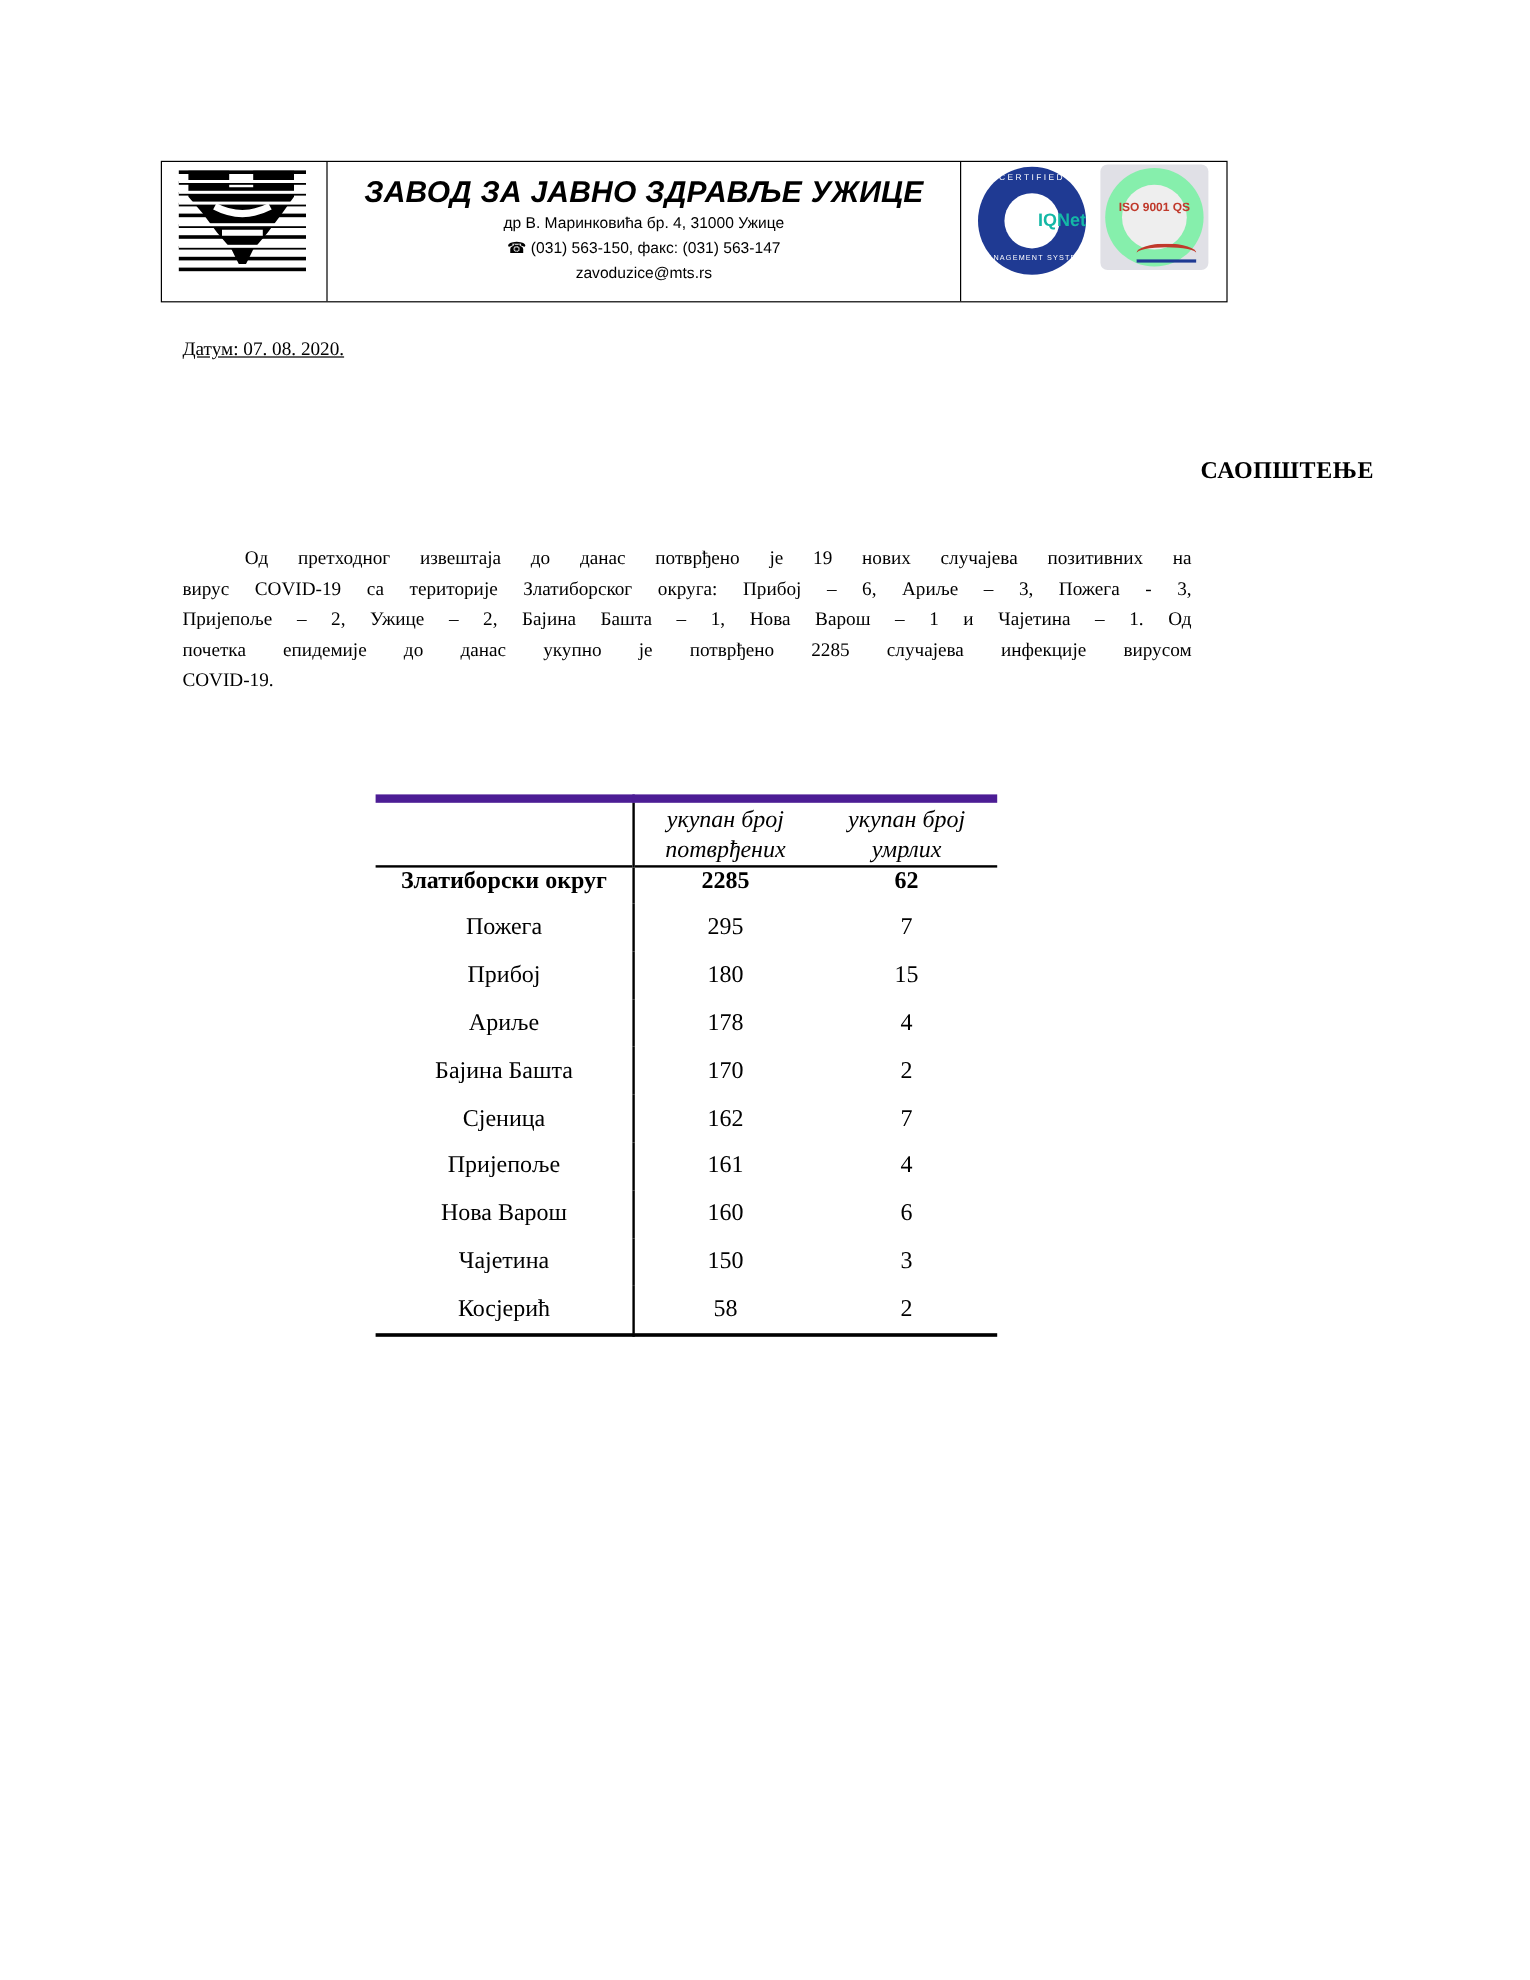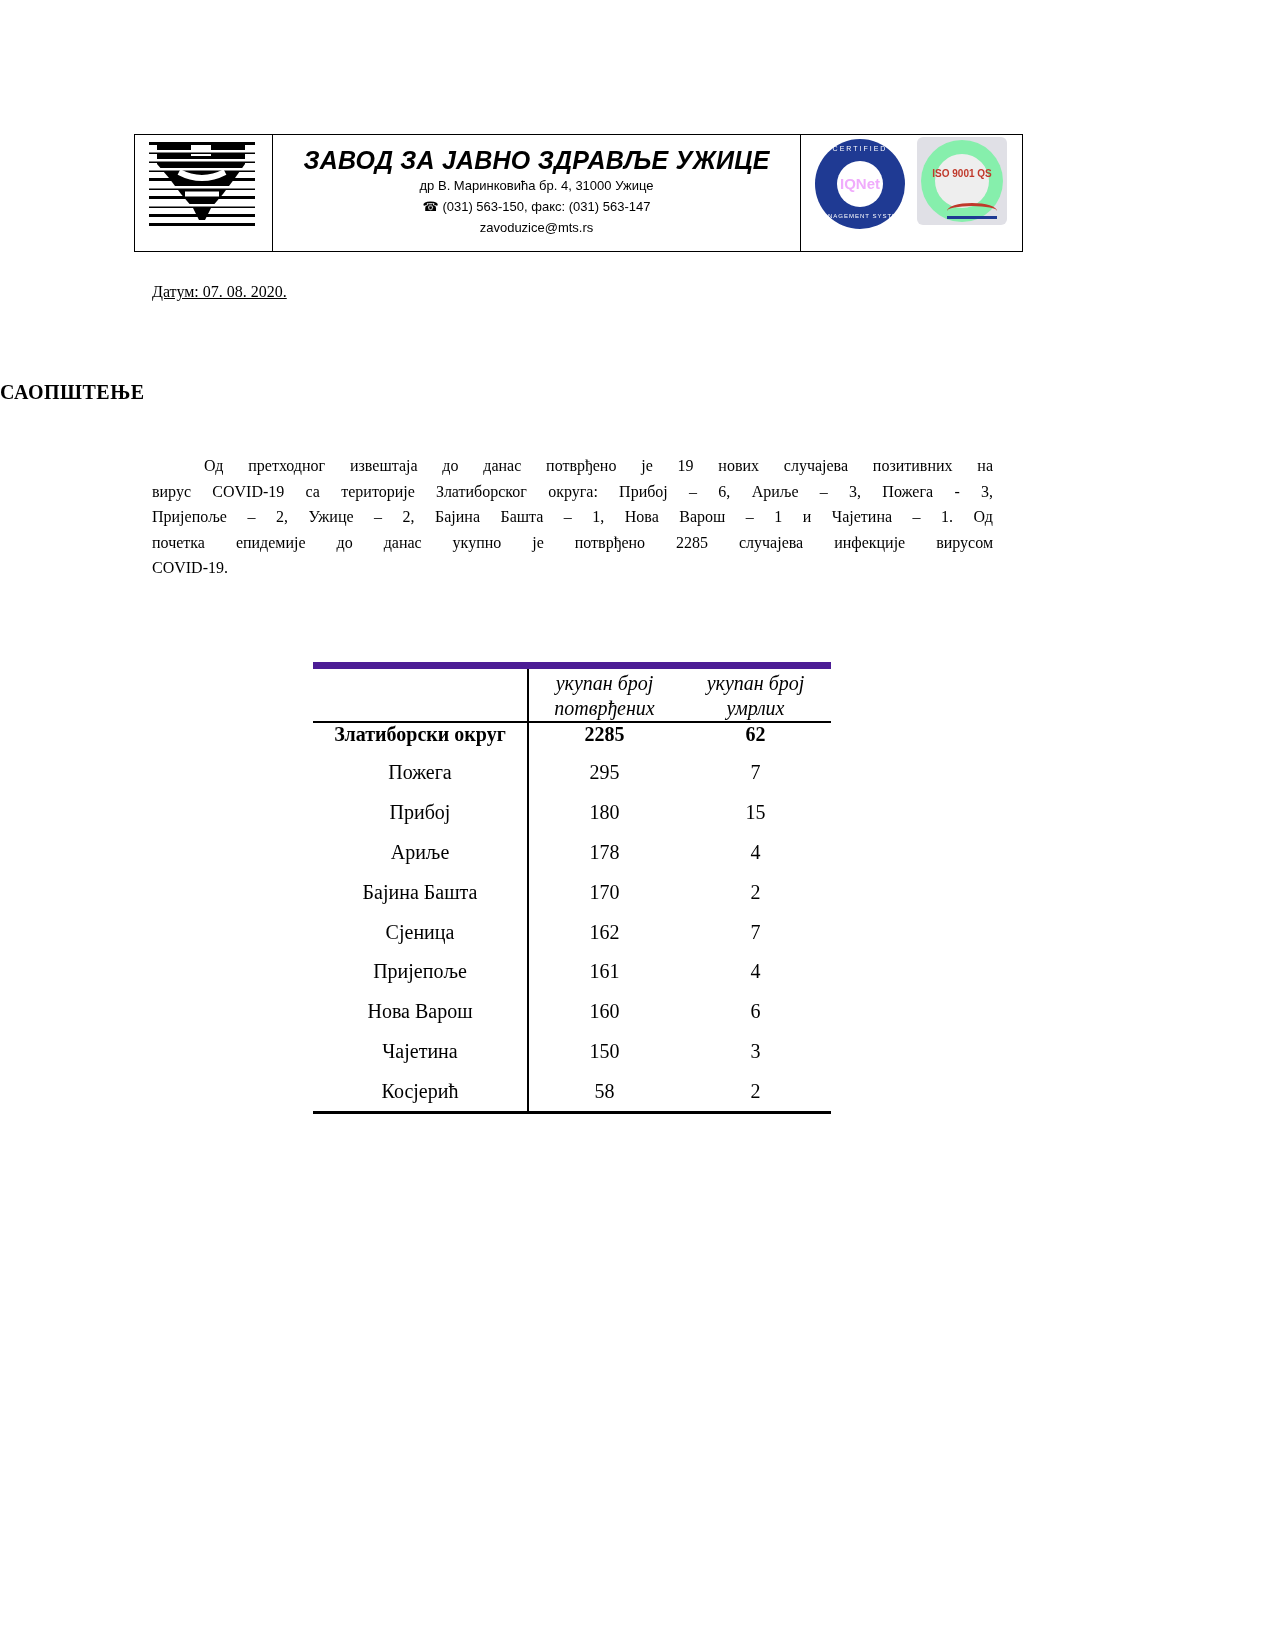--- a/index.html
+++ b/index.html
@@ -12,30 +12,30 @@
 
     .org-name { font-size: 25px; font-weight: bold; font-style: italic; letter-spacing: 0.2px; line-height: 30px; }
     .hdr-line { font-size: 13px; line-height: 21px; }
 
     .logo-lines { position: absolute; left: 14px; top: 7px; width: 106px; }
     .logo-lines .ln { height: 3px; background: #000; margin-bottom: 6px; }
     .logo-v { position: absolute; left: 14px; top: 7px; width: 106px; height: 86px; }
 
     .cert1 { position: absolute; left: 14px; top: 4px; width: 90px; height: 90px; border-radius: 50%; background: #1f3a93; }
     .cert1 .inner { position: absolute; left: 22px; top: 22px; width: 46px; height: 46px; border-radius: 50%; background: #fff; }
-    .cert1 .txt { position: absolute; left: 0; width: 90px; top: 36px; text-align: center; font-family: "Liberation Sans", sans-serif; font-weight: bold; font-size: 15px; color: #f0abfc; }
+    .cert1 .txt { position: absolute; left: 0; width: 90px; top: 36px; text-align: right; font-family: "Liberation Sans", sans-serif; font-weight: bold; font-size: 15px; color: #14b8a6; }
     .cert1 .ring { position: absolute; width: 90px; text-align: center; font-family: "Liberation Sans", sans-serif; font-size: 7px; color: #fff; letter-spacing: 2px; }
     .cert2 { position: absolute; left: 116px; top: 2px; width: 90px; height: 88px; background: #e0e0e6; border-radius: 6px; }
     .cert2 .circle { position: absolute; left: 4px; top: 3px; width: 82px; height: 82px; border-radius: 50%; background: #86efac; }
     .cert2 .inner { position: absolute; left: 14px; top: 14px; width: 54px; height: 54px; border-radius: 50%; background: #eee; }
     .cert2 .txt { position: absolute; width: 82px; left: 0; top: 28px; text-align: center; font-family: "Liberation Sans", sans-serif; font-weight: bold; font-size: 10px; color: #c0392b; }
     .cert2 .ribbon { position: absolute; left: 30px; top: 66px; width: 50px; height: 10px; border-top: 3px solid #c0392b; border-bottom: 3px solid #1f3a93; border-radius: 50% 50% 0 0; }
 
     .date { position: absolute; left: 152px; top: 283px; font-size: 16px; text-decoration: underline; }
-    .title { position: absolute; left: 0; width: 1145px; top: 381px; text-align: left; font-size: 20px; font-weight: bold; letter-spacing: 0.5px; }
+    .title { position: absolute; left: 0; width: 1145px; top: 381px; text-align: right; font-size: 20px; font-weight: bold; letter-spacing: 0.5px; }
 
     .para { position: absolute; left: 152px; top: 453px; width: 841px; font-size: 16px; line-height: 25.5px; text-align: justify; }
     .para .line { display: block; text-align: justify; text-align-last: justify; white-space: nowrap; }
     .para .line.last { text-align-last: left; }
     .para .indent { padding-left: 52px; }
 
     table.data { position: absolute; left: 313px; top: 662px; width: 518px; border-collapse: collapse; font-size: 20px; }
     table.data th, table.data td { padding: 0; text-align: center; }
     table.data thead tr { border-top: 7px solid #4c1d95; border-bottom: 2px solid #000; }
     table.data th { font-weight: normal; font-style: italic; height: 52px; line-height: 25px; vertical-align: bottom; }

